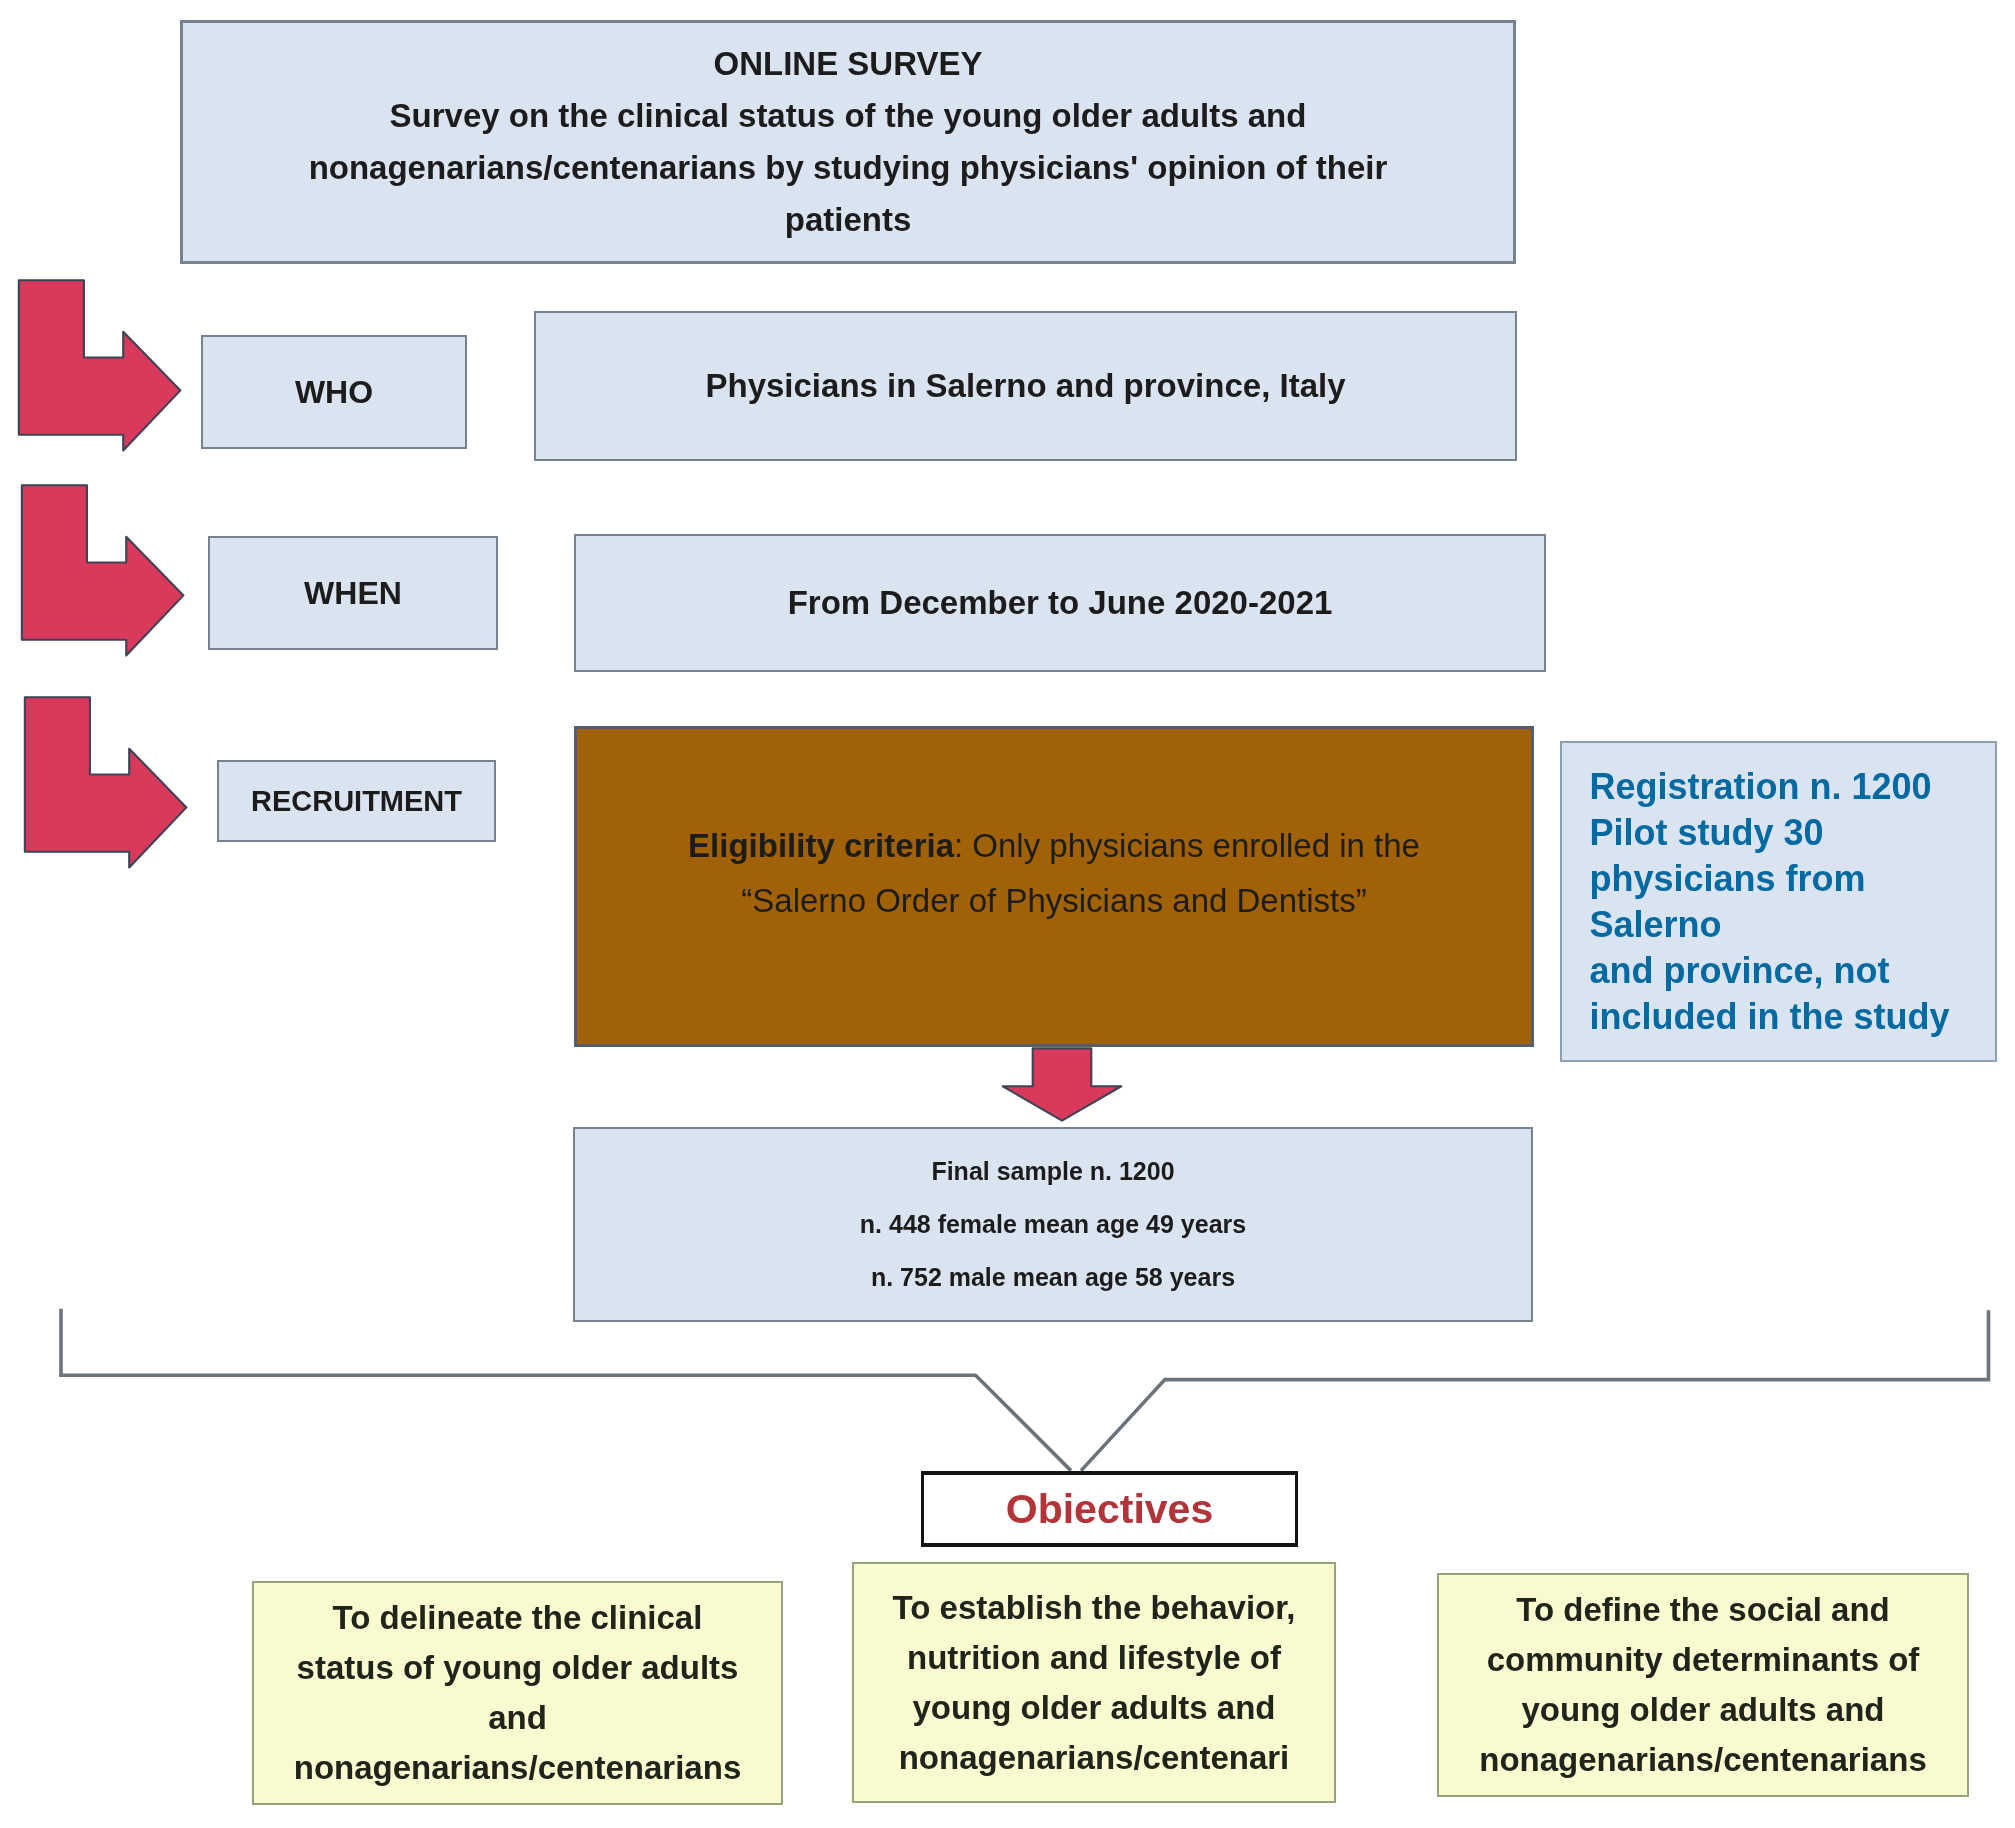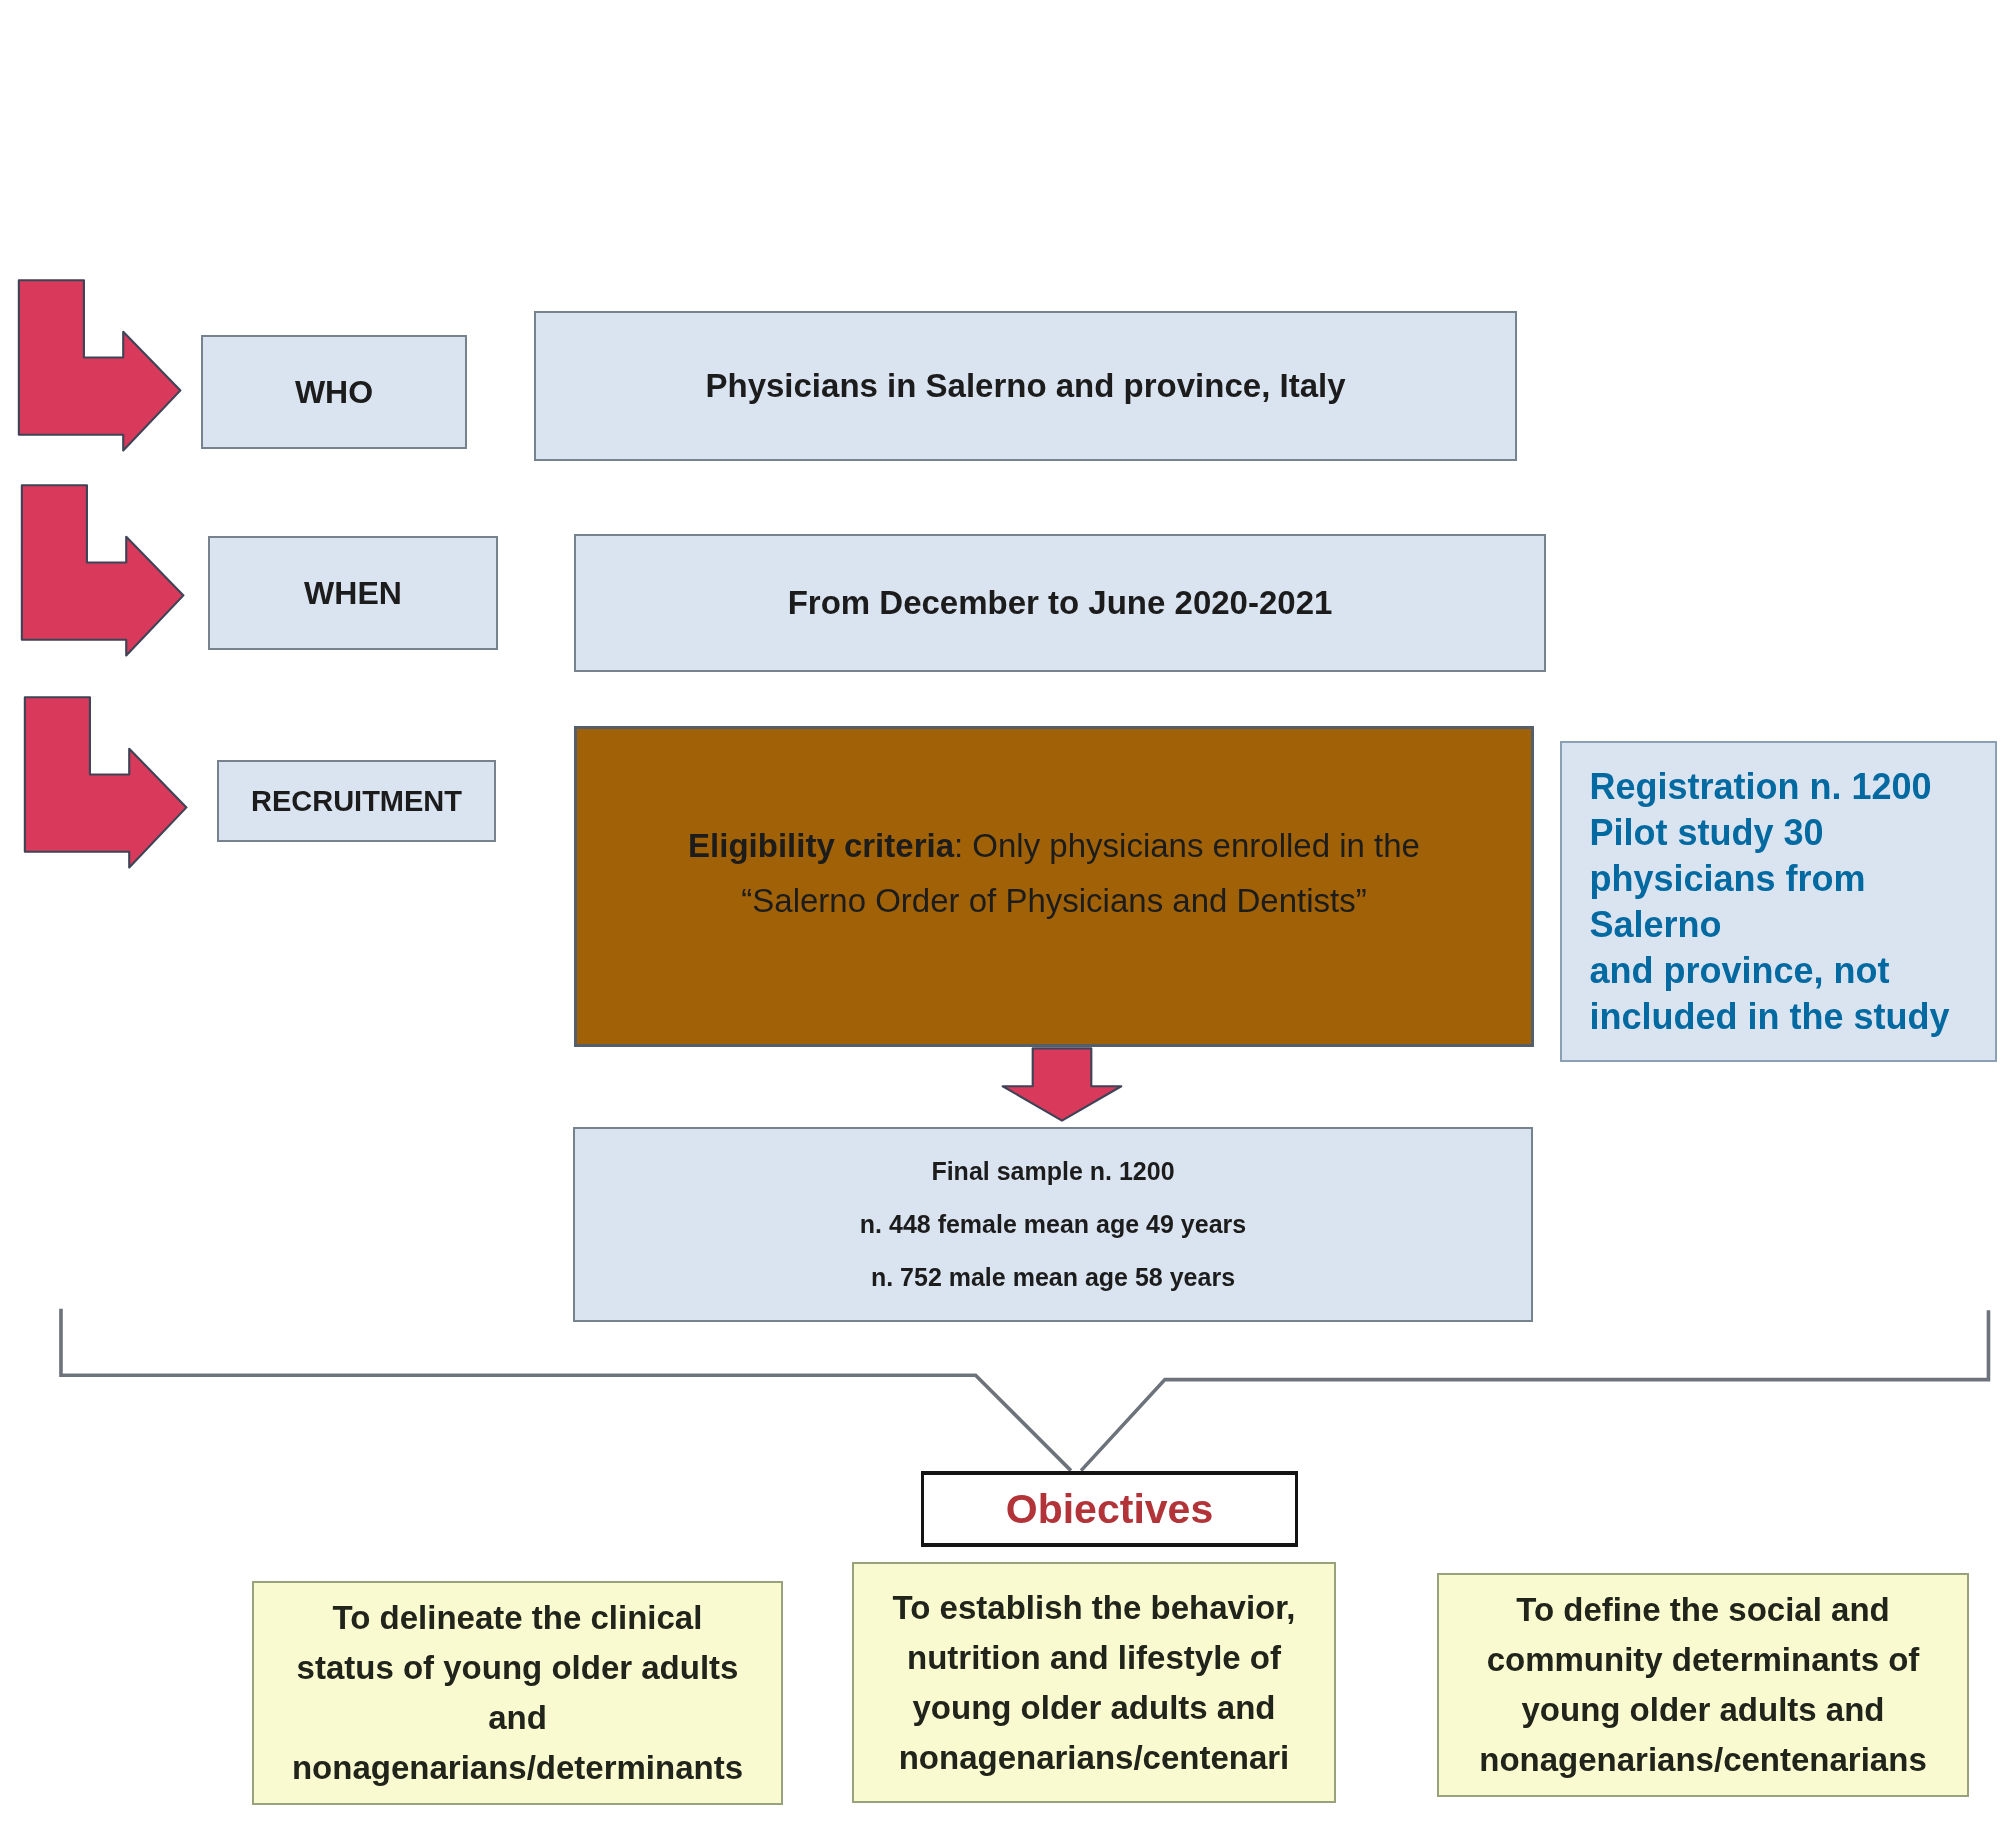--- a/index.html
+++ b/index.html
@@ -63,20 +63,26 @@
   #elbow-arrow-2 { left: 19px; top: 482px; }
   #elbow-arrow-3 { left: 22px; top: 694px; }
   #down-arrow    { left: 1001px; top: 1047px; }
   #bracket       { left: 43px;  top: 1303px; }
 </style>
 </head>
 <body>
 
 <div id="canvas">
 
+  <div class="box blue" id="top-box">
+    <p style="margin:0;">ONLINE SURVEY
+Survey on the clinical status of the young older adults and
+nonagenarians/centenarians by studying physicians' opinion of their
+patients</p>
+  </div>
 
   <svg class="icon" id="elbow-arrow-1" width="168" height="176" viewBox="0 0 235 245">
     <polygon points="4,4 95,4 95,112 150,112 150,76 230,158 150,242 150,220 4,220" fill="#d93a5c" stroke="#3e4356" stroke-width="3" stroke-linejoin="round"></polygon>
   </svg>
   <svg class="icon" id="elbow-arrow-2" width="168" height="176" viewBox="0 0 235 245">
     <polygon points="4,4 95,4 95,112 150,112 150,76 230,158 150,242 150,220 4,220" fill="#d93a5c" stroke="#3e4356" stroke-width="3" stroke-linejoin="round"></polygon>
   </svg>
   <svg class="icon" id="elbow-arrow-3" width="168" height="176" viewBox="0 0 235 245">
     <polygon points="4,4 95,4 95,112 150,112 150,76 230,158 150,242 150,220 4,220" fill="#d93a5c" stroke="#3e4356" stroke-width="3" stroke-linejoin="round"></polygon>
   </svg>
@@ -127,21 +133,21 @@
   </svg>
 
   <div class="box" id="obj-title">
     <span>Obiectives</span>
   </div>
 
   <div class="box obj-card" id="obj-card-1">
     <span>To delineate the clinical
 status of young older adults
 and
-nonagenarians/determinants</span>
+nonagenarians/centenarians</span>
   </div>
   <div class="box obj-card" id="obj-card-2">
     <span>To establish the behavior,
 nutrition and lifestyle of
 young older adults and
 nonagenarians/centenari</span>
   </div>
   <div class="box obj-card" id="obj-card-3">
     <span>To define the social and
 community determinants of

